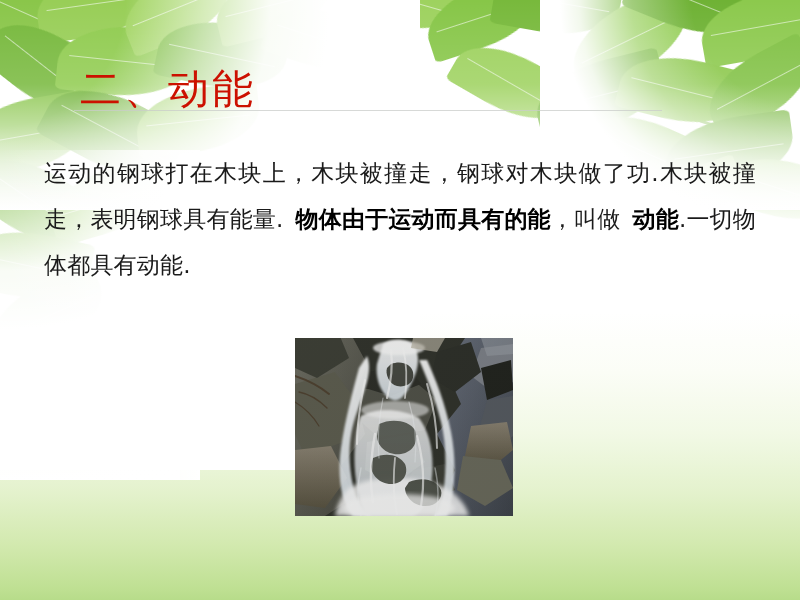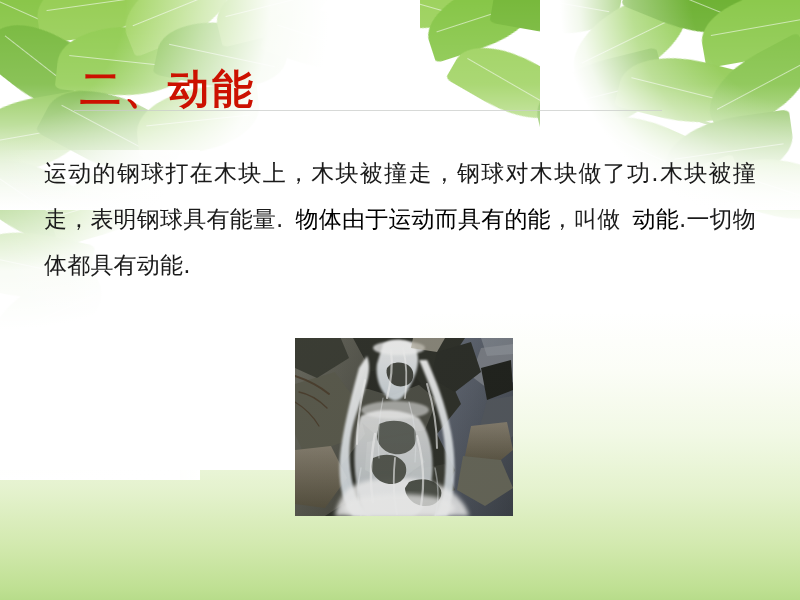--- a/index.html
+++ b/index.html
@@ -128,21 +128,21 @@
     height: 1px;
     background: #c9ccc9;
     opacity: 0.75;
   }
   .title {
     position: absolute;
     left: 80px;
     top: 68px;
     font-family: "DejaVu Sans", "Liberation Sans", sans-serif;
     font-size: 41px;
-    font-weight: 700;
+    font-weight: 400;
     color: #cc1100;
     letter-spacing: 3px;
     line-height: 1.05;
     white-space: nowrap;
   }
 
   
   .body-text {
     position: absolute;
     left: 44px;
@@ -150,21 +150,21 @@
     width: 712px;
     font-family: "DejaVu Sans", "Liberation Sans", sans-serif;
     font-size: 23px;
     line-height: 46px;
     color: #1a1a1a;
     letter-spacing: 0.2px;
     text-align: justify;
     text-justify: inter-character;
   }
   .body-text b {
-    font-weight: 400;
+    font-weight: 700;
     color: #000000;
     padding-left: 12px;
   }
 
   
   .photo-frame {
     position: absolute;
     left: 295px;
     top: 338px;
     width: 218px;

